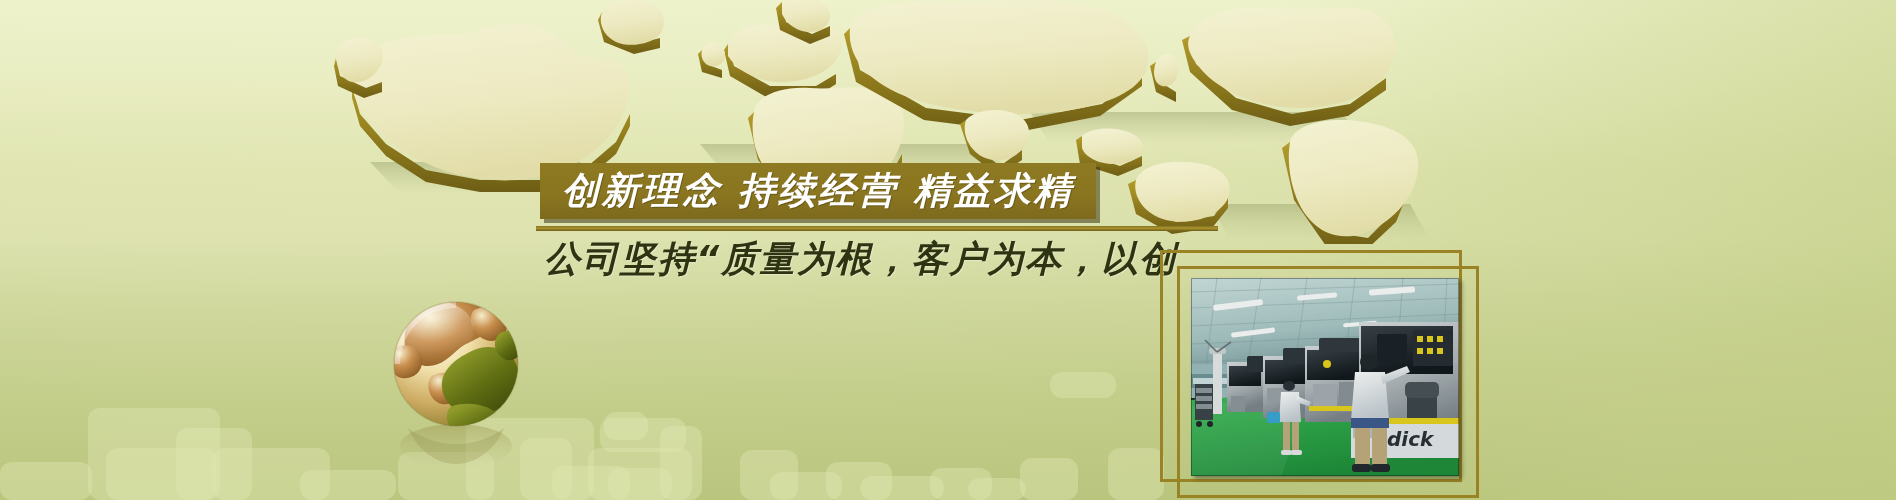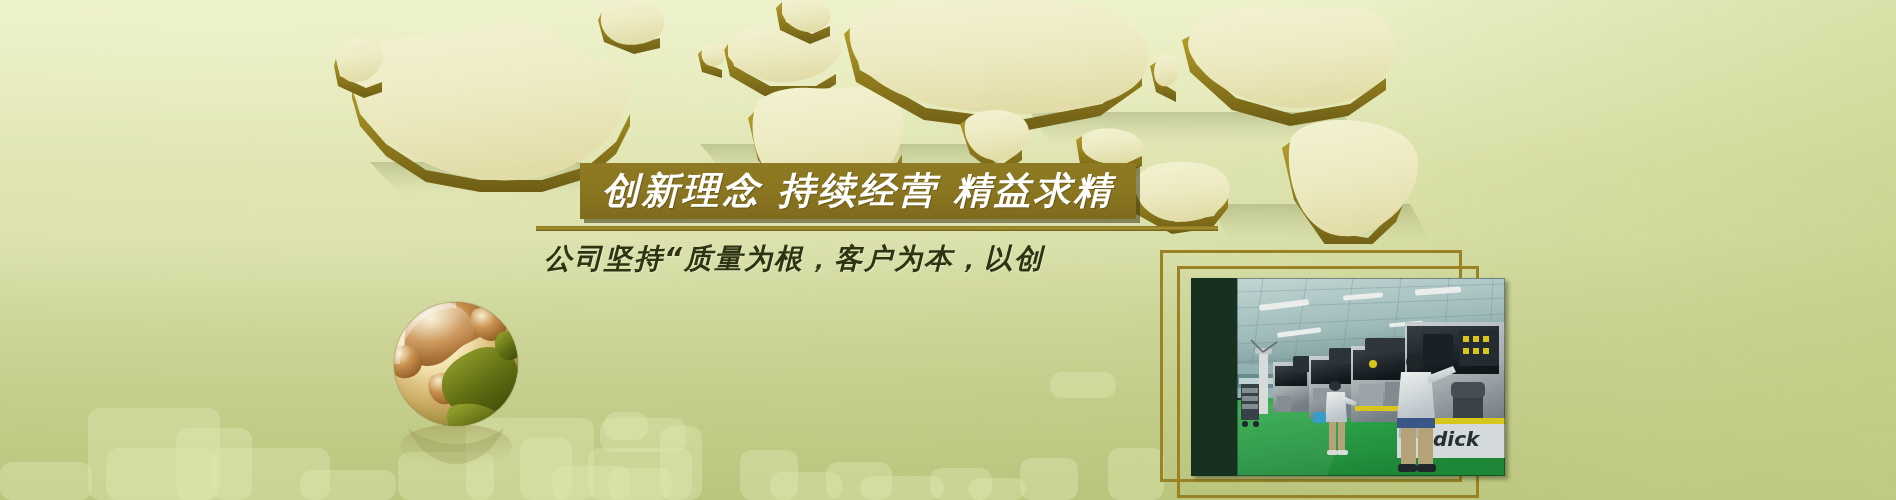--- a/index.html
+++ b/index.html
@@ -43,21 +43,20 @@
 
   
   .headline-band{
     position:absolute;left:540px;top:163px;
     height:56px;
     padding:0 22px;
     display:flex;align-items:center;
     background:linear-gradient(180deg,#8e7a22 0%,#8a7520 55%,#7d6a1c 100%);
     box-shadow:4px 4px 0 rgba(60,55,18,.55);
     z-index:6;
-    margin-left:40px;
   }
   .headline-text{
     color:#ffffff;
     font-family:"DejaVu Sans","Liberation Sans",sans-serif;
     font-size:37px;
     font-weight:bold;
     font-style:italic;
     letter-spacing:3px;
     white-space:nowrap;
     text-shadow:1px 1px 0 rgba(90,78,24,.65);
@@ -69,21 +68,21 @@
   }
 
   
   .subtitle{
     position:absolute;left:544px;top:236px;width:640px;
     z-index:6;
   }
   .subline{
     color:#2e3312;
     font-family:"DejaVu Sans","Liberation Sans",sans-serif;
-    font-size:28px;
+    font-size:36px;
     font-weight:bold;
     font-style:italic;
     letter-spacing:2px;
     line-height:46px;
     white-space:nowrap;
     text-shadow:1px 1px 1px rgba(255,255,255,.35);
   }
   .subline.indent{margin-left:-18px;}
 
   
@@ -102,21 +101,20 @@
     position:absolute;left:1177px;top:266px;width:296px;height:226px;
     border:3px solid #9a8324;
     z-index:7;
   }
   .photo-box{
     position:absolute;left:1191px;top:278px;width:268px;height:198px;
     overflow:hidden;
     background:#17301f;
     box-shadow:3px 3px 4px rgba(45,45,20,.45);
     z-index:8;
-    padding-left:46px;
   }
   .photo-box svg{width:100%;height:100%;display:block;}
 </style>
 </head>
 <body>
 
 <div class="banner">
 
   <div class="tone-top"></div>
   <div class="tone-bottom"></div>

